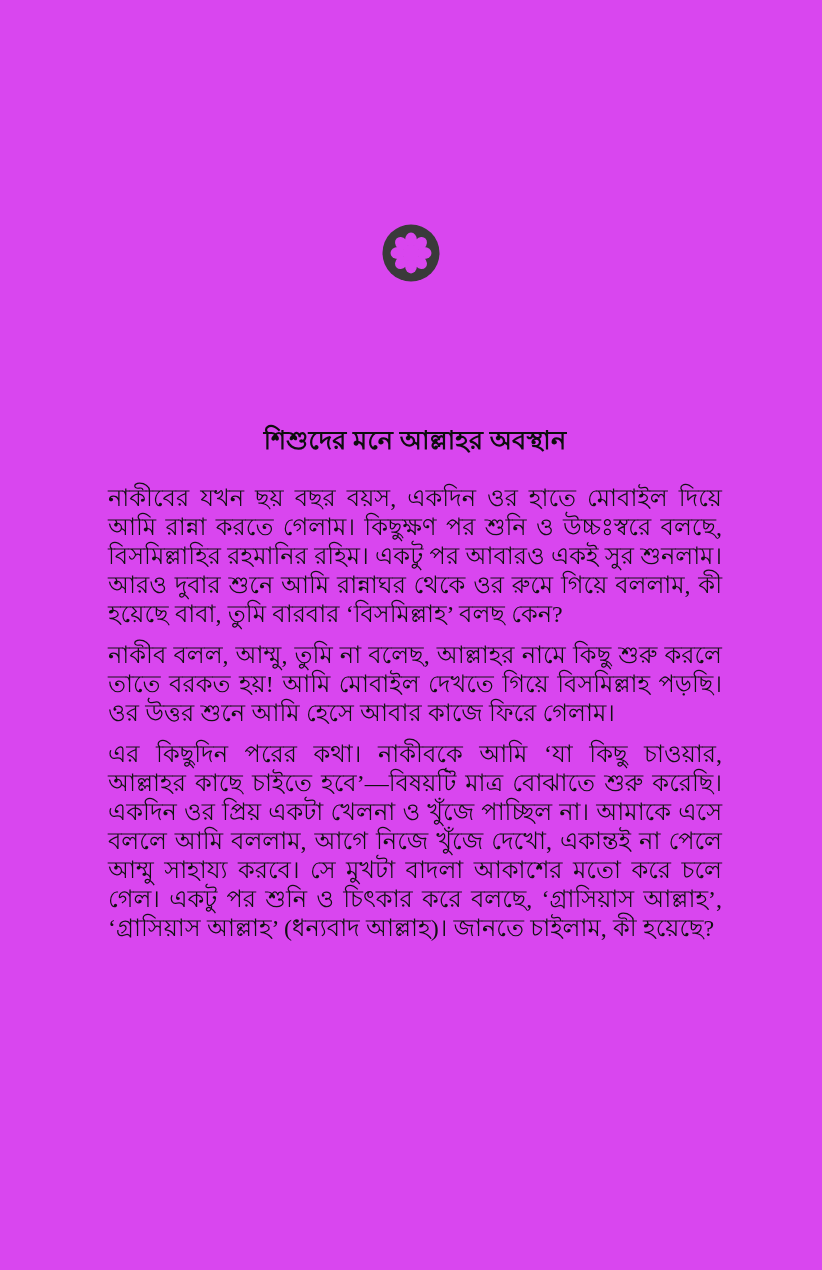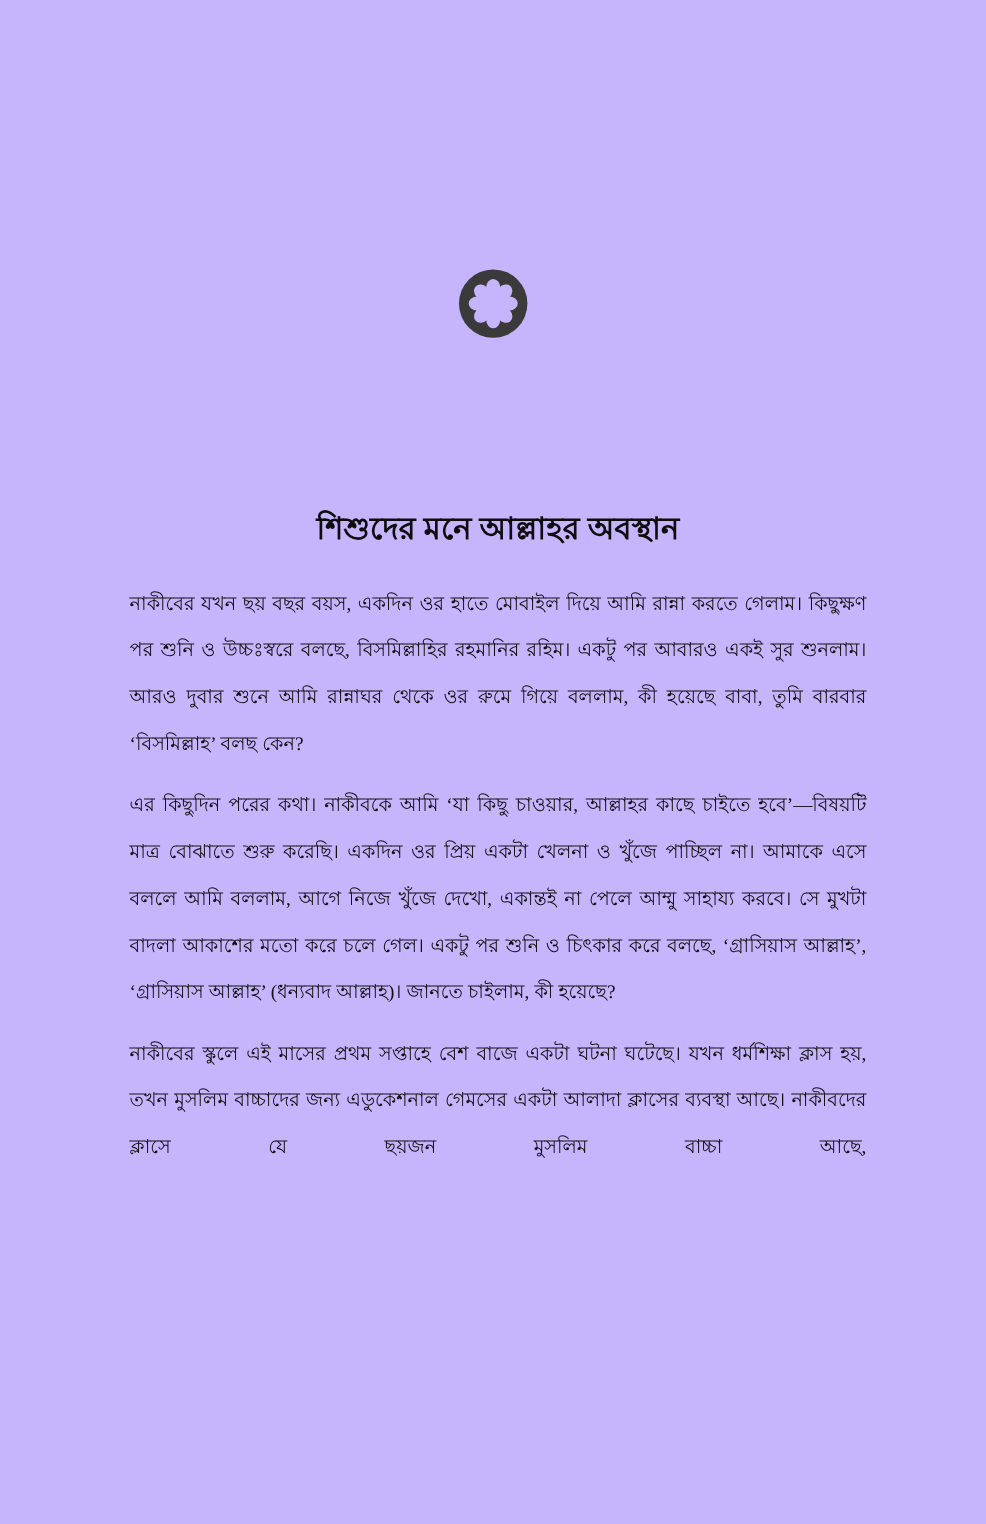--- a/index.html
+++ b/index.html
@@ -13,21 +13,21 @@
     height: 1270px;
     position: relative;
     overflow: hidden;
     font-family: "Liberation Serif", "DejaVu Serif", serif;
     color: #111111;
   }
 
   .page {
     position: absolute;
     inset: 0;
-    background: #c4b5fd;
+    background: #d946ef;
     padding: 17px;
   }
 
   
   .ornament-wrap {
     position: absolute;
     left: 0;
     right: 0;
     top: 222px;
     display: flex;
@@ -52,22 +52,22 @@
     line-height: 1.35;
     font-weight: 700;
     letter-spacing: 0.2px;
     margin: 0 0 26px 0;
     color: #0d0d0d;
     font-family: "Liberation Serif", "DejaVu Serif", serif;
   }
 
   .para {
     margin: 0 0 12px 0;
-    font-size: 16px;
-    line-height: 39px;
+    font-size: 24px;
+    line-height: 29px;
     text-align: justify;
     text-justify: inter-word;
     text-align-last: left;
     color: #111111;
     word-spacing: 0.3px;
   }
   .para:last-child {
     margin-bottom: 0;
   }
   .para.last-open {
@@ -99,17 +99,17 @@
       </defs>
       <circle cx="50" cy="50" r="46" fill="#3a3a3a" mask="url(#petalMask)"></circle>
     </svg>
   </div>
 
   <div class="content">
 
     <h1 class="chapter-title">শিশুদের মনে আল্লাহর অবস্থান</h1>
 
     <p class="para">নাকীবের যখন ছয় বছর বয়স, একদিন ওর হাতে মোবাইল দিয়ে আমি রান্না করতে গেলাম। কিছুক্ষণ পর শুনি ও উচ্চঃস্বরে বলছে, বিসমিল্লাহির রহমানির রহিম। একটু পর আবারও একই সুর শুনলাম। আরও দুবার শুনে আমি রান্নাঘর থেকে ওর রুমে গিয়ে বললাম, কী হয়েছে বাবা, তুমি বারবার ‘বিসমিল্লাহ’ বলছ কেন?</p>
+    <p class="para">নাকীব বলল, আম্মু, তুমি না বলেছ, আল্লাহর নামে কিছু শুরু করলে তাতে বরকত হয়! আমি মোবাইল দেখতে গিয়ে বিসমিল্লাহ পড়ছি। ওর উত্তর শুনে আমি হেসে আবার কাজে ফিরে গেলাম।</p>
     <p class="para">এর কিছুদিন পরের কথা। নাকীবকে আমি ‘যা কিছু চাওয়ার, আল্লাহর কাছে চাইতে হবে’—বিষয়টি মাত্র বোঝাতে শুরু করেছি। একদিন ওর প্রিয় একটা খেলনা ও খুঁজে পাচ্ছিল না। আমাকে এসে বললে আমি বললাম, আগে নিজে খুঁজে দেখো, একান্তই না পেলে আম্মু সাহায্য করবে। সে মুখটা বাদলা আকাশের মতো করে চলে গেল। একটু পর শুনি ও চিৎকার করে বলছে, ‘গ্রাসিয়াস আল্লাহ’, ‘গ্রাসিয়াস আল্লাহ’ (ধন্যবাদ আল্লাহ)। জানতে চাইলাম, কী হয়েছে?</p>
-    <p class="para last-open">নাকীবের স্কুলে এই মাসের প্রথম সপ্তাহে বেশ বাজে একটা ঘটনা ঘটেছে। যখন ধর্মশিক্ষা ক্লাস হয়, তখন মুসলিম বাচ্চাদের জন্য এডুকেশনাল গেমসের একটা আলাদা ক্লাসের ব্যবস্থা আছে। নাকীবদের ক্লাসে যে ছয়জন মুসলিম বাচ্চা আছে,</p>
 
   </div>
 </div>
 
 </body></html>

